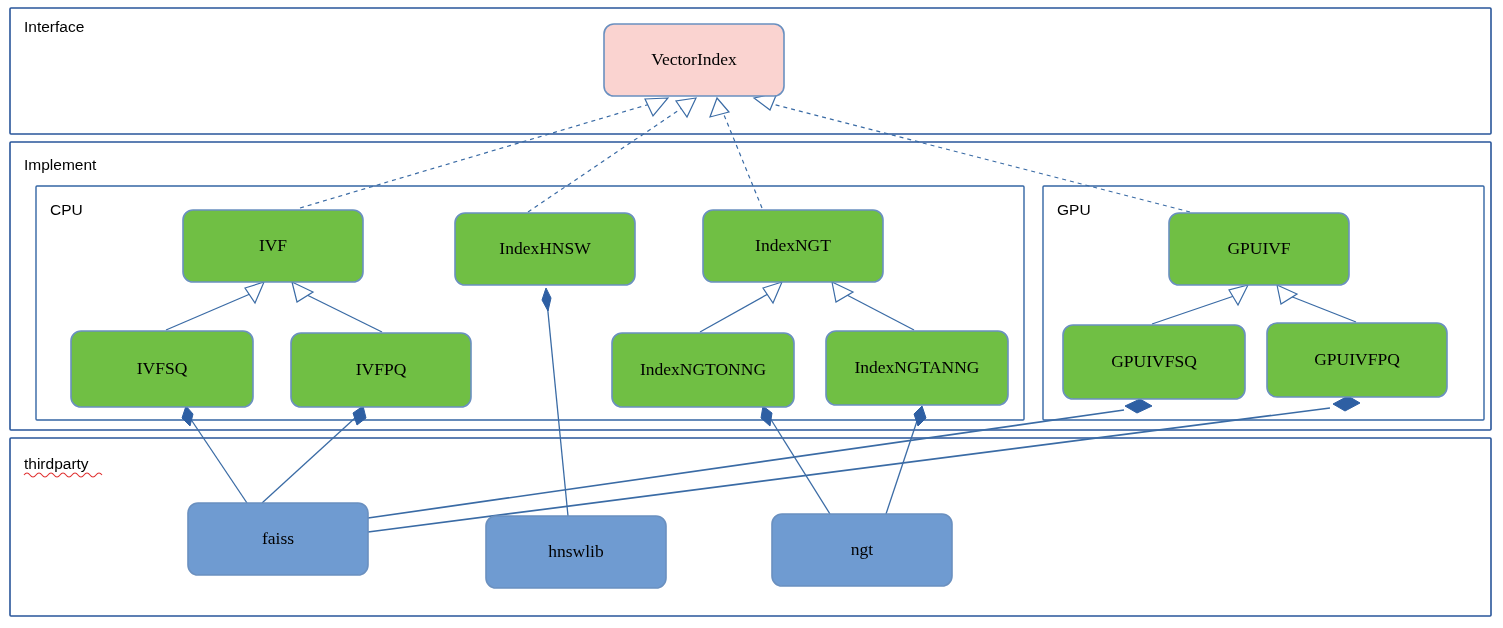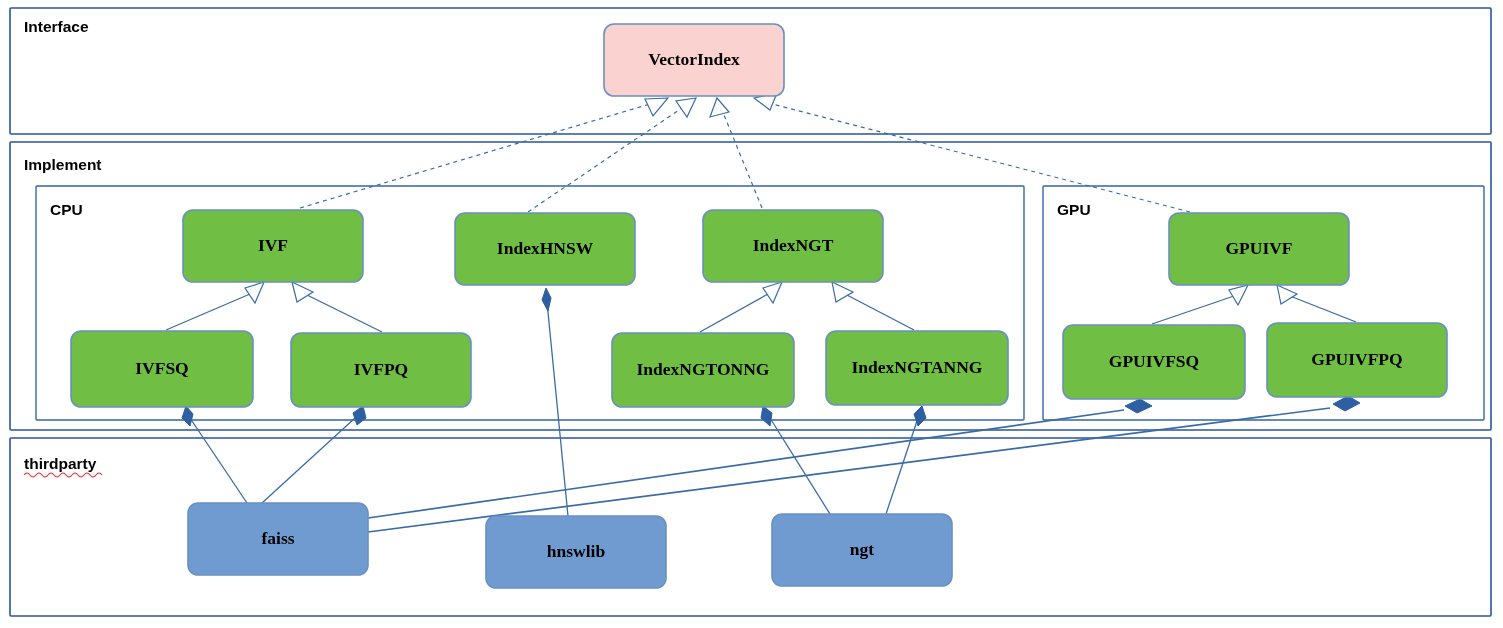--- a/index.html
+++ b/index.html
@@ -10,21 +10,20 @@
   body {
     width: 1503px;
     height: 628px;
     font-family: "Liberation Sans", sans-serif;
     overflow: hidden;
   }
   #diagram-root {
     position: relative;
     width: 1503px;
     height: 628px;
-    font-weight: bold;
   }
   svg.diagram-canvas {
     display: block;
     width: 1503px;
     height: 628px;
   }
   .container-rect {
     fill: #ffffff;
     stroke: #28559A;
     stroke-width: 1.6;

